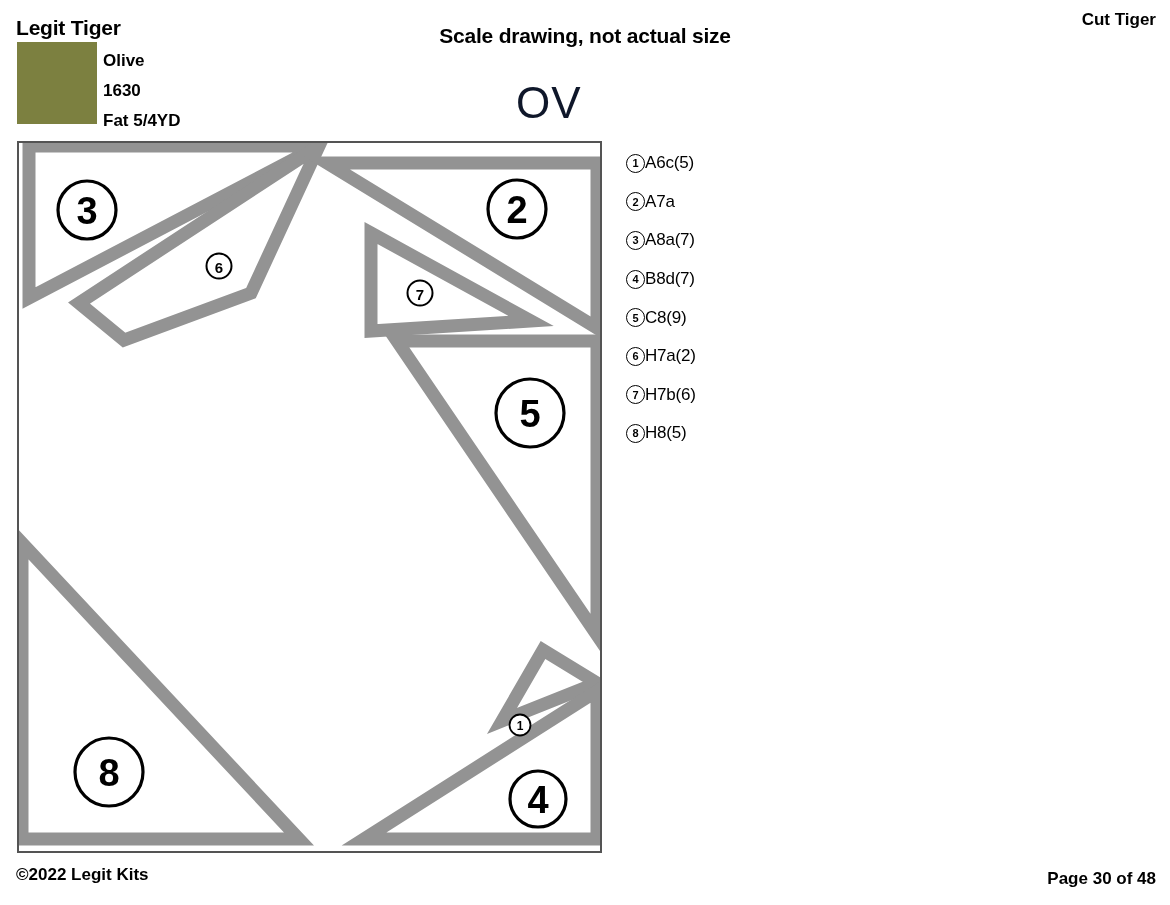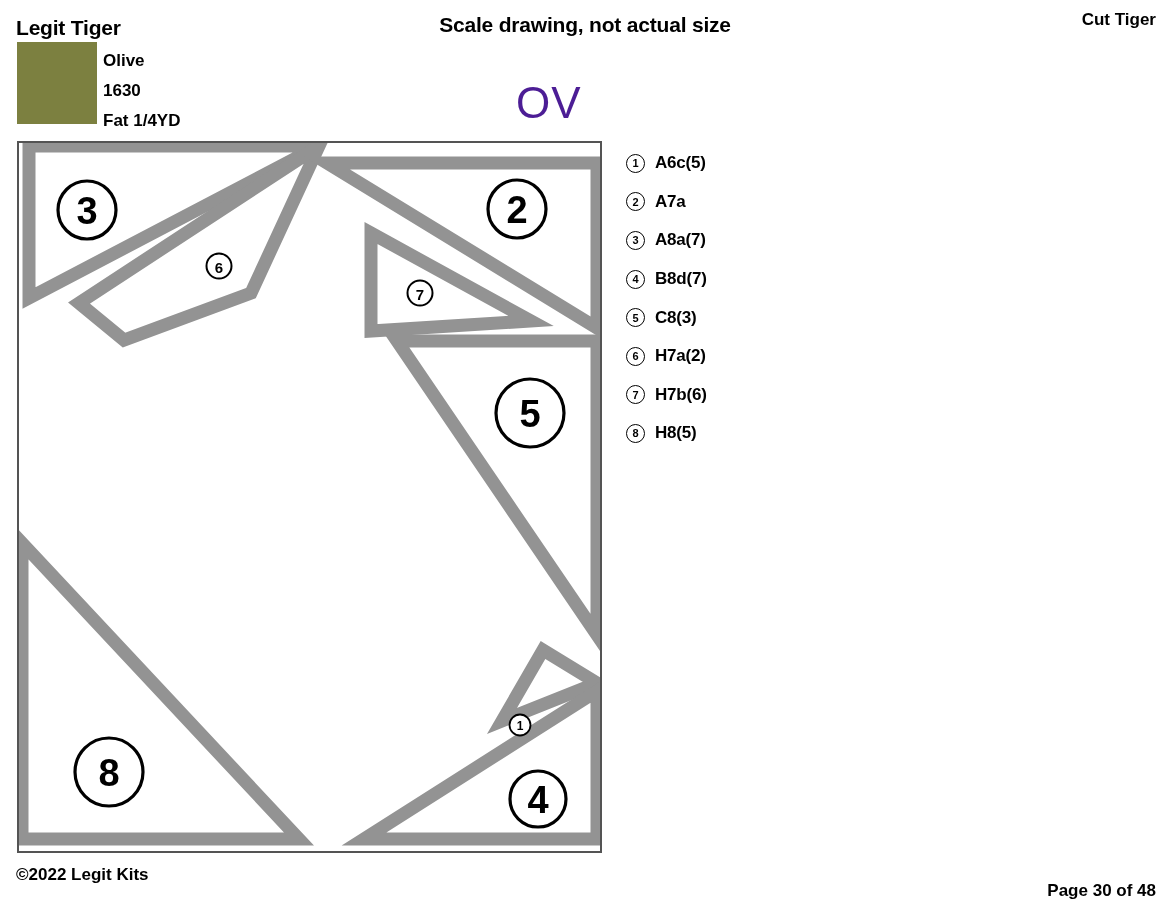--- a/index.html
+++ b/index.html
@@ -23,21 +23,21 @@
     top: 8px;
     font-size: 21px;
     font-weight: bold;
     letter-spacing: -0.2px;
     margin-top: 8px;
   }
   .hdr-center {
     position: absolute;
     left: 0;
     right: 0;
-    top: 13px;
+    top: 24px;
     text-align: center;
     font-size: 21px;
     font-weight: bold;
     letter-spacing: -0.2px;
   }
   .hdr-right {
     position: absolute;
     right: 14px;
     top: 10px;
     font-size: 17px;
@@ -62,21 +62,21 @@
     line-height: 1.76;
   }
 
   
   .ov-label {
     position: absolute;
     left: 516px;
     top: 78px;
     font-size: 44px;
     font-weight: normal;
-    color: #4c1d95;
+    color: #0f172a;
     letter-spacing: 1px;
   }
 
   
   .drawing {
     position: absolute;
     left: 17px;
     top: 141px;
     width: 585px;
     height: 712px;
@@ -107,38 +107,37 @@
     border: 1.4px solid #000;
     font-size: 11px;
     font-weight: bold;
     display: flex;
     align-items: center;
     justify-content: center;
     flex: 0 0 auto;
     box-sizing: border-box;
   }
   .legend-label {
-    margin-left: 10px;
-    font-size: 17px;
-    font-weight: bold;
+    font-size: 17px;
+    font-weight: normal;
     letter-spacing: -0.2px;
   }
 
   
   .ftr-left {
     position: absolute;
     left: 16px;
     bottom: 20px;
     font-size: 17px;
     font-weight: bold;
   }
   .ftr-right {
     position: absolute;
     right: 14px;
-    bottom: 4px;
+    bottom: 16px;
     font-size: 17px;
     font-weight: bold;
   }
 
   
   .piece-num-lg {
     font-family: "Liberation Sans", sans-serif;
     font-size: 38px;
     font-weight: bold;
     text-anchor: middle;
@@ -166,21 +165,21 @@
 <body>
 
 <div class="hdr-left">Legit Tiger</div>
 <div class="hdr-center">Scale drawing, not actual size</div>
 <div class="hdr-right">Cut Tiger</div>
 
 <div class="swatch" style="background: rgb(124, 128, 64);"></div>
 <div class="swatch-info">
   <div>Olive</div>
   <div>1630</div>
-  <div>Fat 1/4YD</div>
+  <div>Fat 5/4YD</div>
 </div>
 
 <div class="ov-label">OV</div>
 
 <div class="drawing" style="border-color: rgb(84, 84, 84);">
   <svg width="581" height="708" viewBox="0 0 581 708">
     <g fill="none" stroke="#939393" stroke-width="13" stroke-linejoin="miter" stroke-linecap="butt">
 
       <path d="M 300 3 L 10 155 L 10 3 Z"></path>
 
@@ -248,21 +247,21 @@
   <div class="legend-row">
     <div class="legend-badge">3</div>
     <div class="legend-label">A8a(7)</div>
   </div>
   <div class="legend-row">
     <div class="legend-badge">4</div>
     <div class="legend-label">B8d(7)</div>
   </div>
   <div class="legend-row">
     <div class="legend-badge">5</div>
-    <div class="legend-label">C8(3)</div>
+    <div class="legend-label">C8(9)</div>
   </div>
   <div class="legend-row">
     <div class="legend-badge">6</div>
     <div class="legend-label">H7a(2)</div>
   </div>
   <div class="legend-row">
     <div class="legend-badge">7</div>
     <div class="legend-label">H7b(6)</div>
   </div>
   <div class="legend-row">

